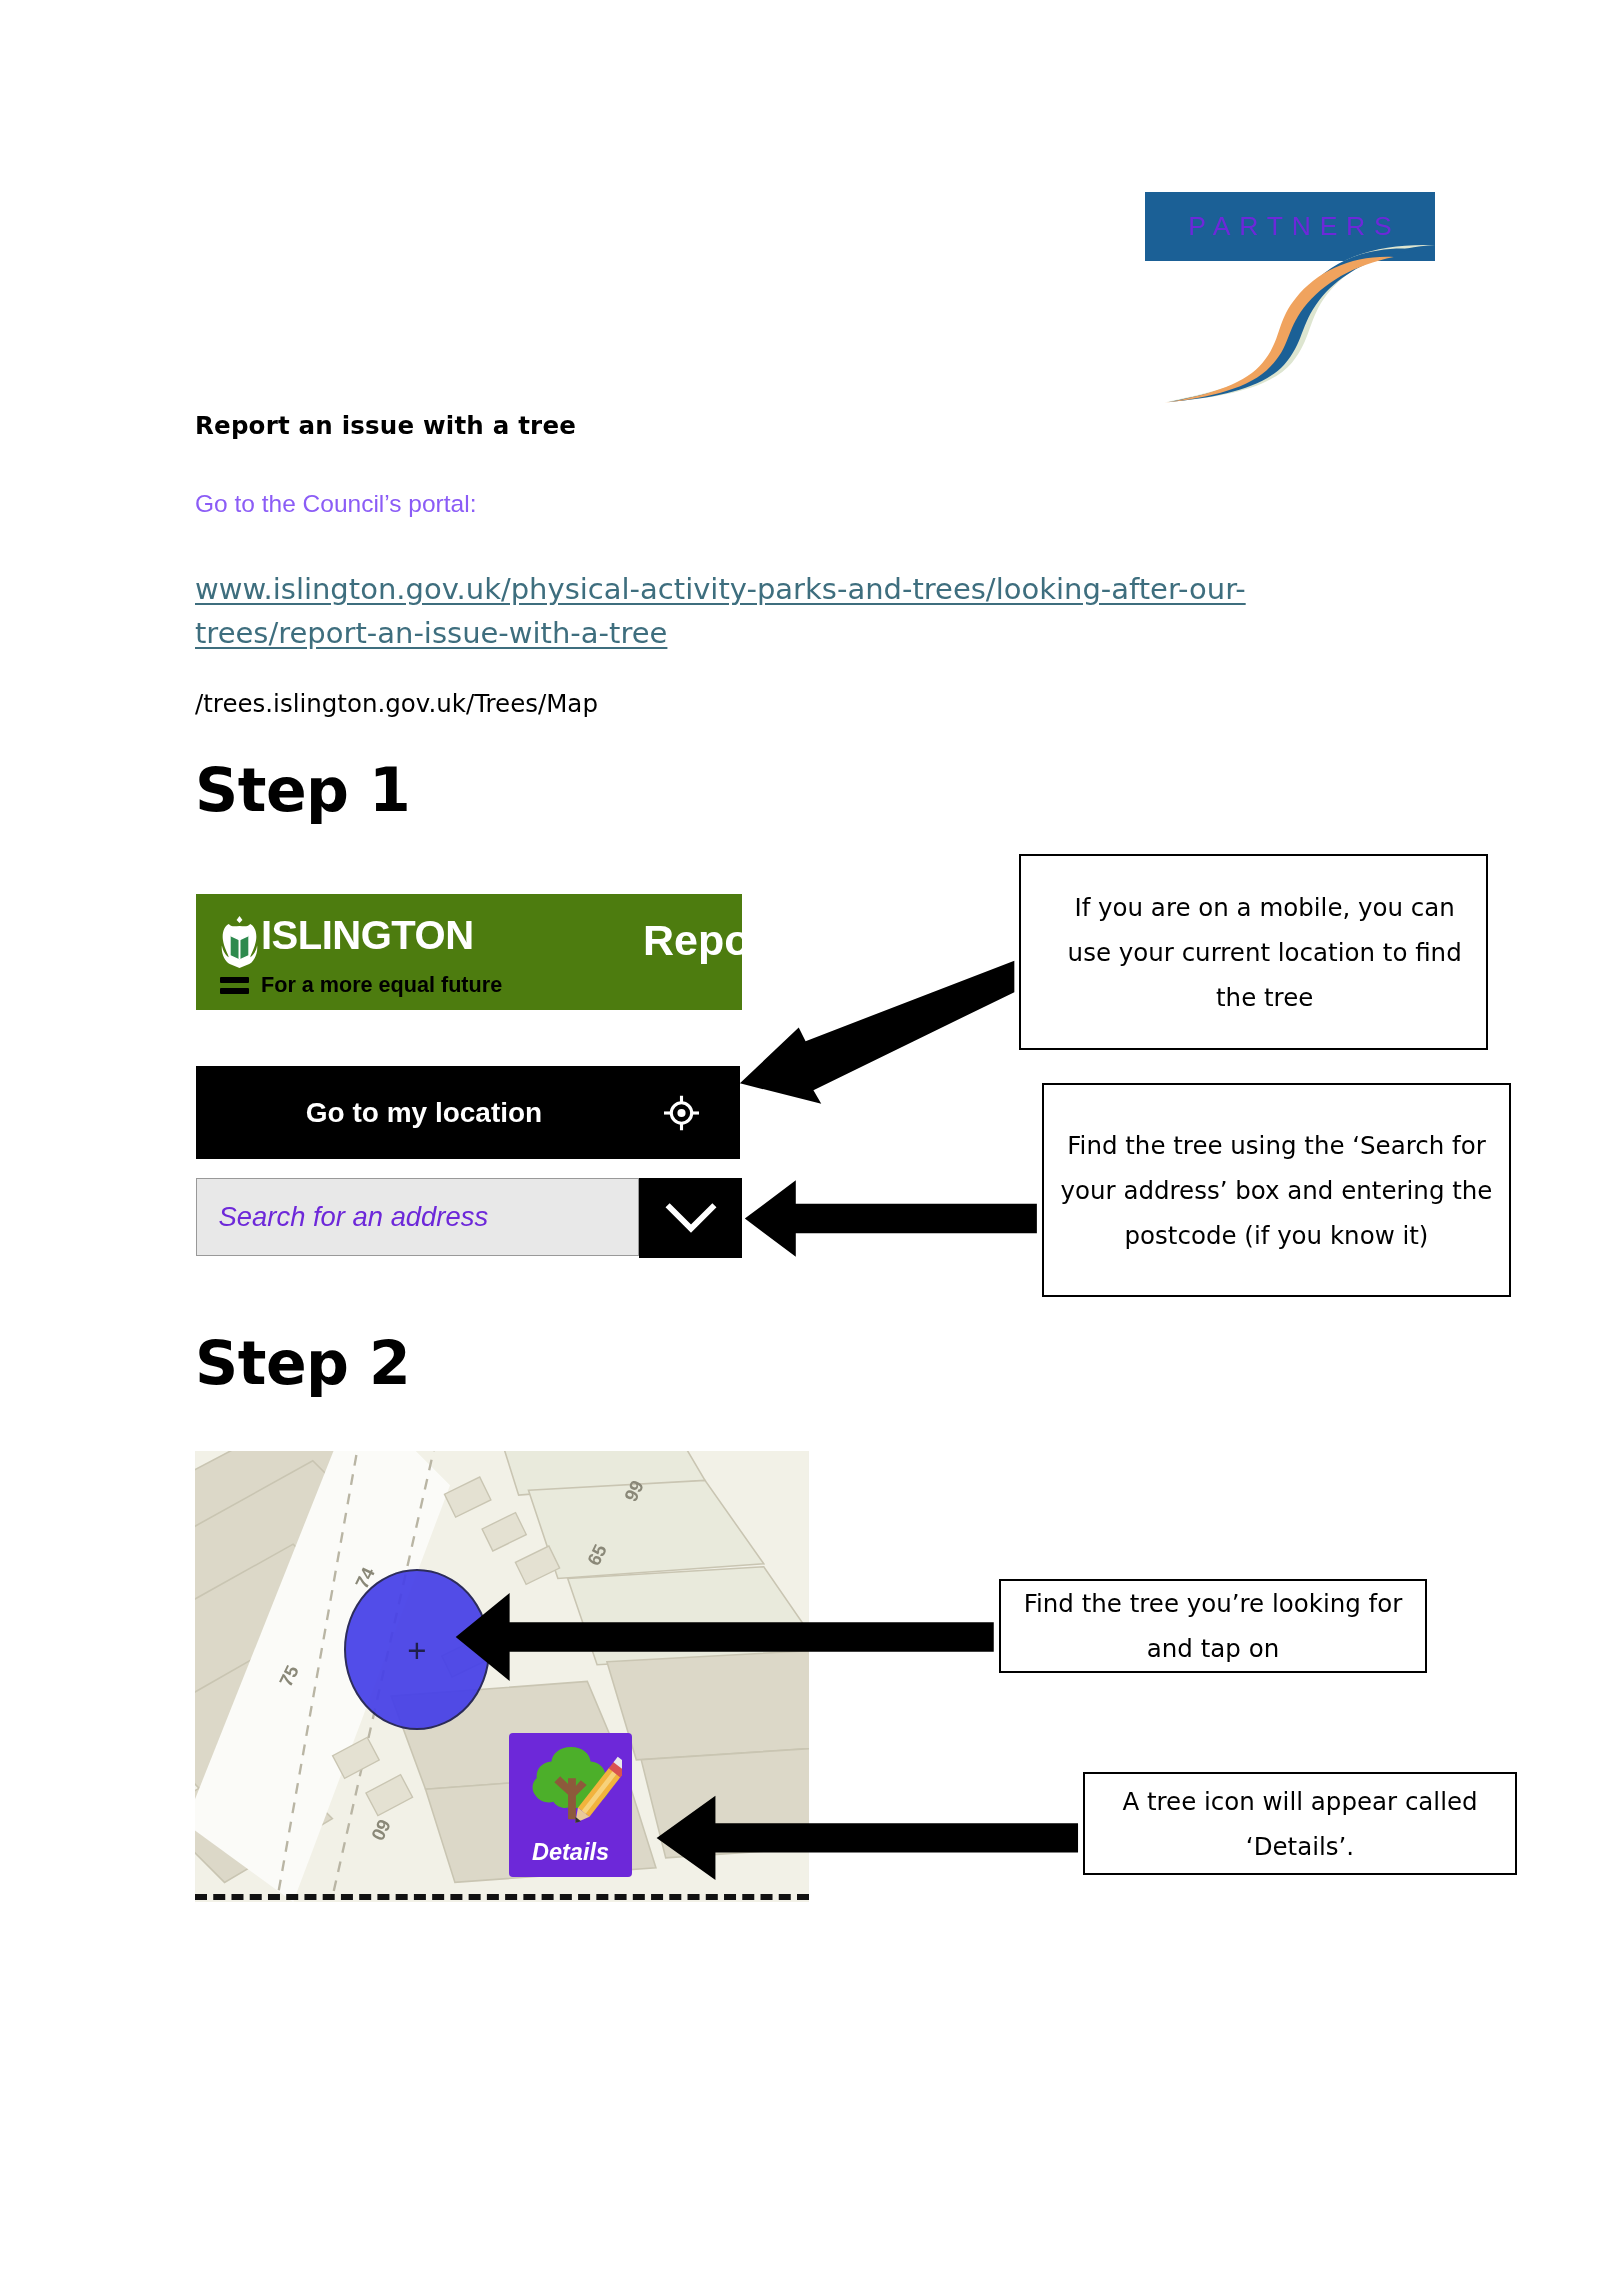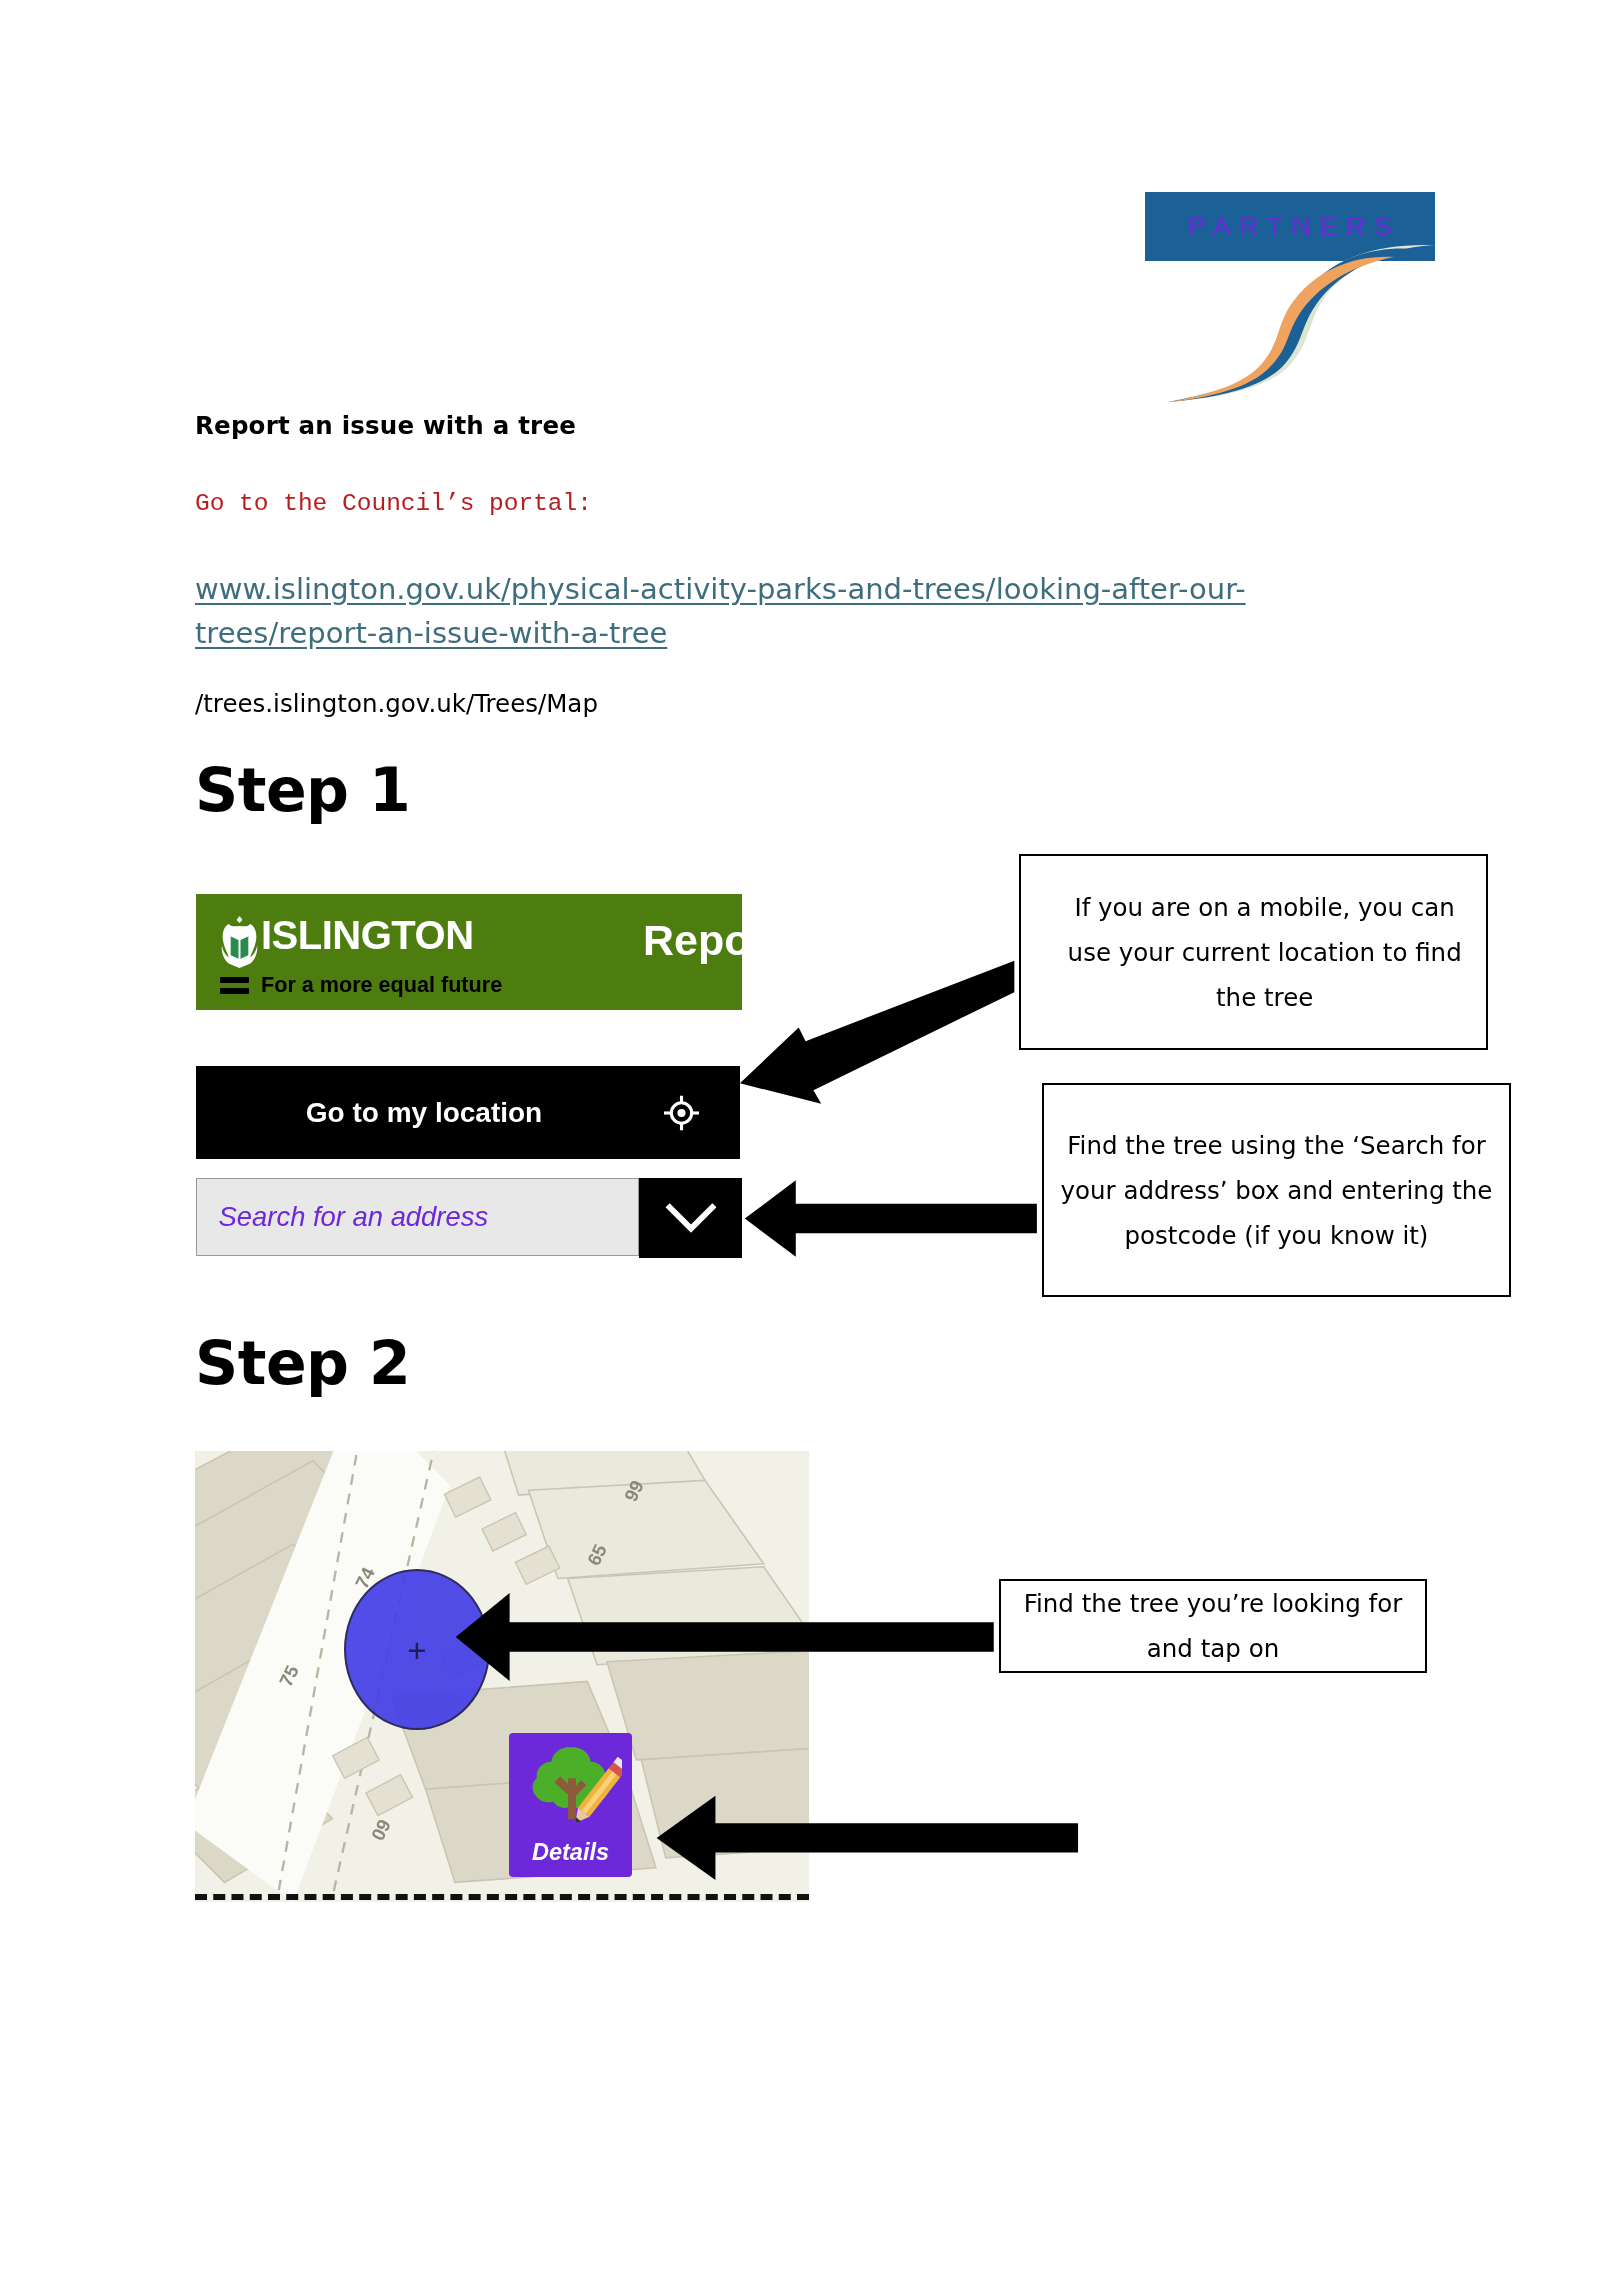--- a/index.html
+++ b/index.html
@@ -68,23 +68,23 @@
     font-family: "DejaVu Sans", sans-serif;
     font-weight: bold;
     font-size: 24.5px;
     color: #000000;
     letter-spacing: 0.2px;
   }
   .para-portal {
     position: absolute;
     left: 195px;
     top: 490px;
-    font-family: Liberation Mono, monospace;
+    font-family: Liberation Sans, sans-serif;
     font-size: 24.5px;
-    color: #b91c1c;
+    color: #8b5cf6;
   }
   .link-url {
     position: absolute;
     left: 195px;
     top: 567px;
     width: 1230px;
     font-family: "DejaVu Sans", sans-serif;
     font-size: 29px;
     line-height: 44px;
     color: #3E6E7E;
@@ -483,20 +483,21 @@
       </svg>
       <div class="details-label">Details</div>
     </div>
 
     <div class="map-bottom-dash"></div>
   </div>
 
   <div class="callout" id="callout-mobile">If you are on a mobile, you can use your current location to find the tree</div>
   <div class="callout" id="callout-search">Find the tree using the ‘Search for your address’ box and entering the postcode (if you know it)</div>
   <div class="callout" id="callout-findtree">Find the tree you’re looking for and tap on</div>
+  <div class="callout" id="callout-treeicon">A tree icon will appear called ‘Details’.</div>
 
   <svg class="arrow-layer" viewBox="0 0 1653 2339">
 
     <g>
       <polygon points="1035,980 1035,1012 830,1112 838,1126 755,1105 815,1048 822,1062" fill="#000000"></polygon>
     </g>
 
     <g>
       <polygon points="1058,1228 812,1228 812,1204 760,1243 812,1282 812,1258 1058,1258" fill="#000000"></polygon>
     </g>

